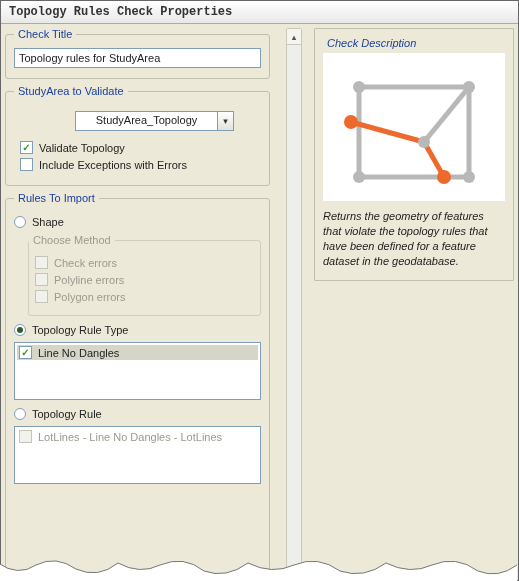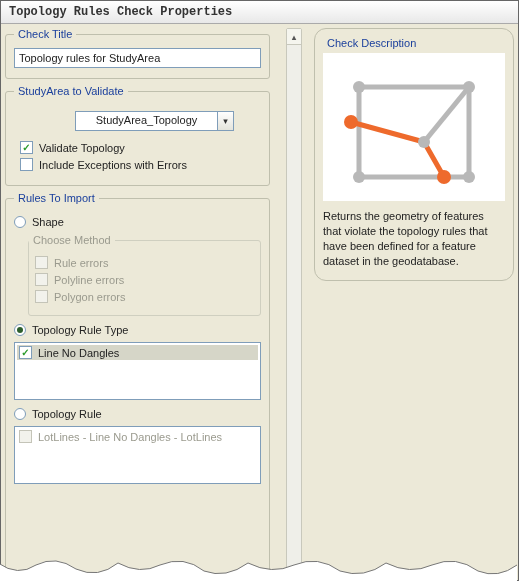--- a/index.html
+++ b/index.html
@@ -162,24 +162,25 @@
   }
   .listbox .item-row {
     display: flex; align-items: center; gap: 6px;
     padding: 1px 2px;
     color: #222;
   }
   .listbox .item-row.selected { background: #d6d6c8; }
   .listbox.disabled .item-row { color: #9a9a8e; }
   .desc-box {
     border: 1px solid #bfbfad;
-    border-radius: 12px;
+    border-radius: 1px;
     background: #ece9d8;
     padding: 8px 8px 12px 8px;
     flex: 0 0 auto;
+    font-style: italic;
   }
   .desc-legend {
     color: #1a3f9c;
     margin-top: -14px;
     background: #ece9d8;
     display: inline-block;
     padding: 0 4px;
     font-size: 11px;
     margin-bottom: 4px;
   }
@@ -234,21 +235,21 @@
 
         <div class="radio-row">
           <span class="radio"></span>
           <span>Shape</span>
         </div>
 
         <fieldset class="inner-disabled" style="margin:0 0 8px 14px; padding:6px 8px 8px 0;">
           <legend class="disabled">Choose Method</legend>
           <div class="check-row disabled">
             <span class="cbox disabled"></span>
-            <span>Rule errors</span>
+            <span>Check errors</span>
           </div>
           <div class="check-row disabled">
             <span class="cbox disabled"></span>
             <span>Polyline errors</span>
           </div>
           <div class="check-row disabled">
             <span class="cbox disabled"></span>
             <span>Polygon errors</span>
           </div>
         </fieldset>

